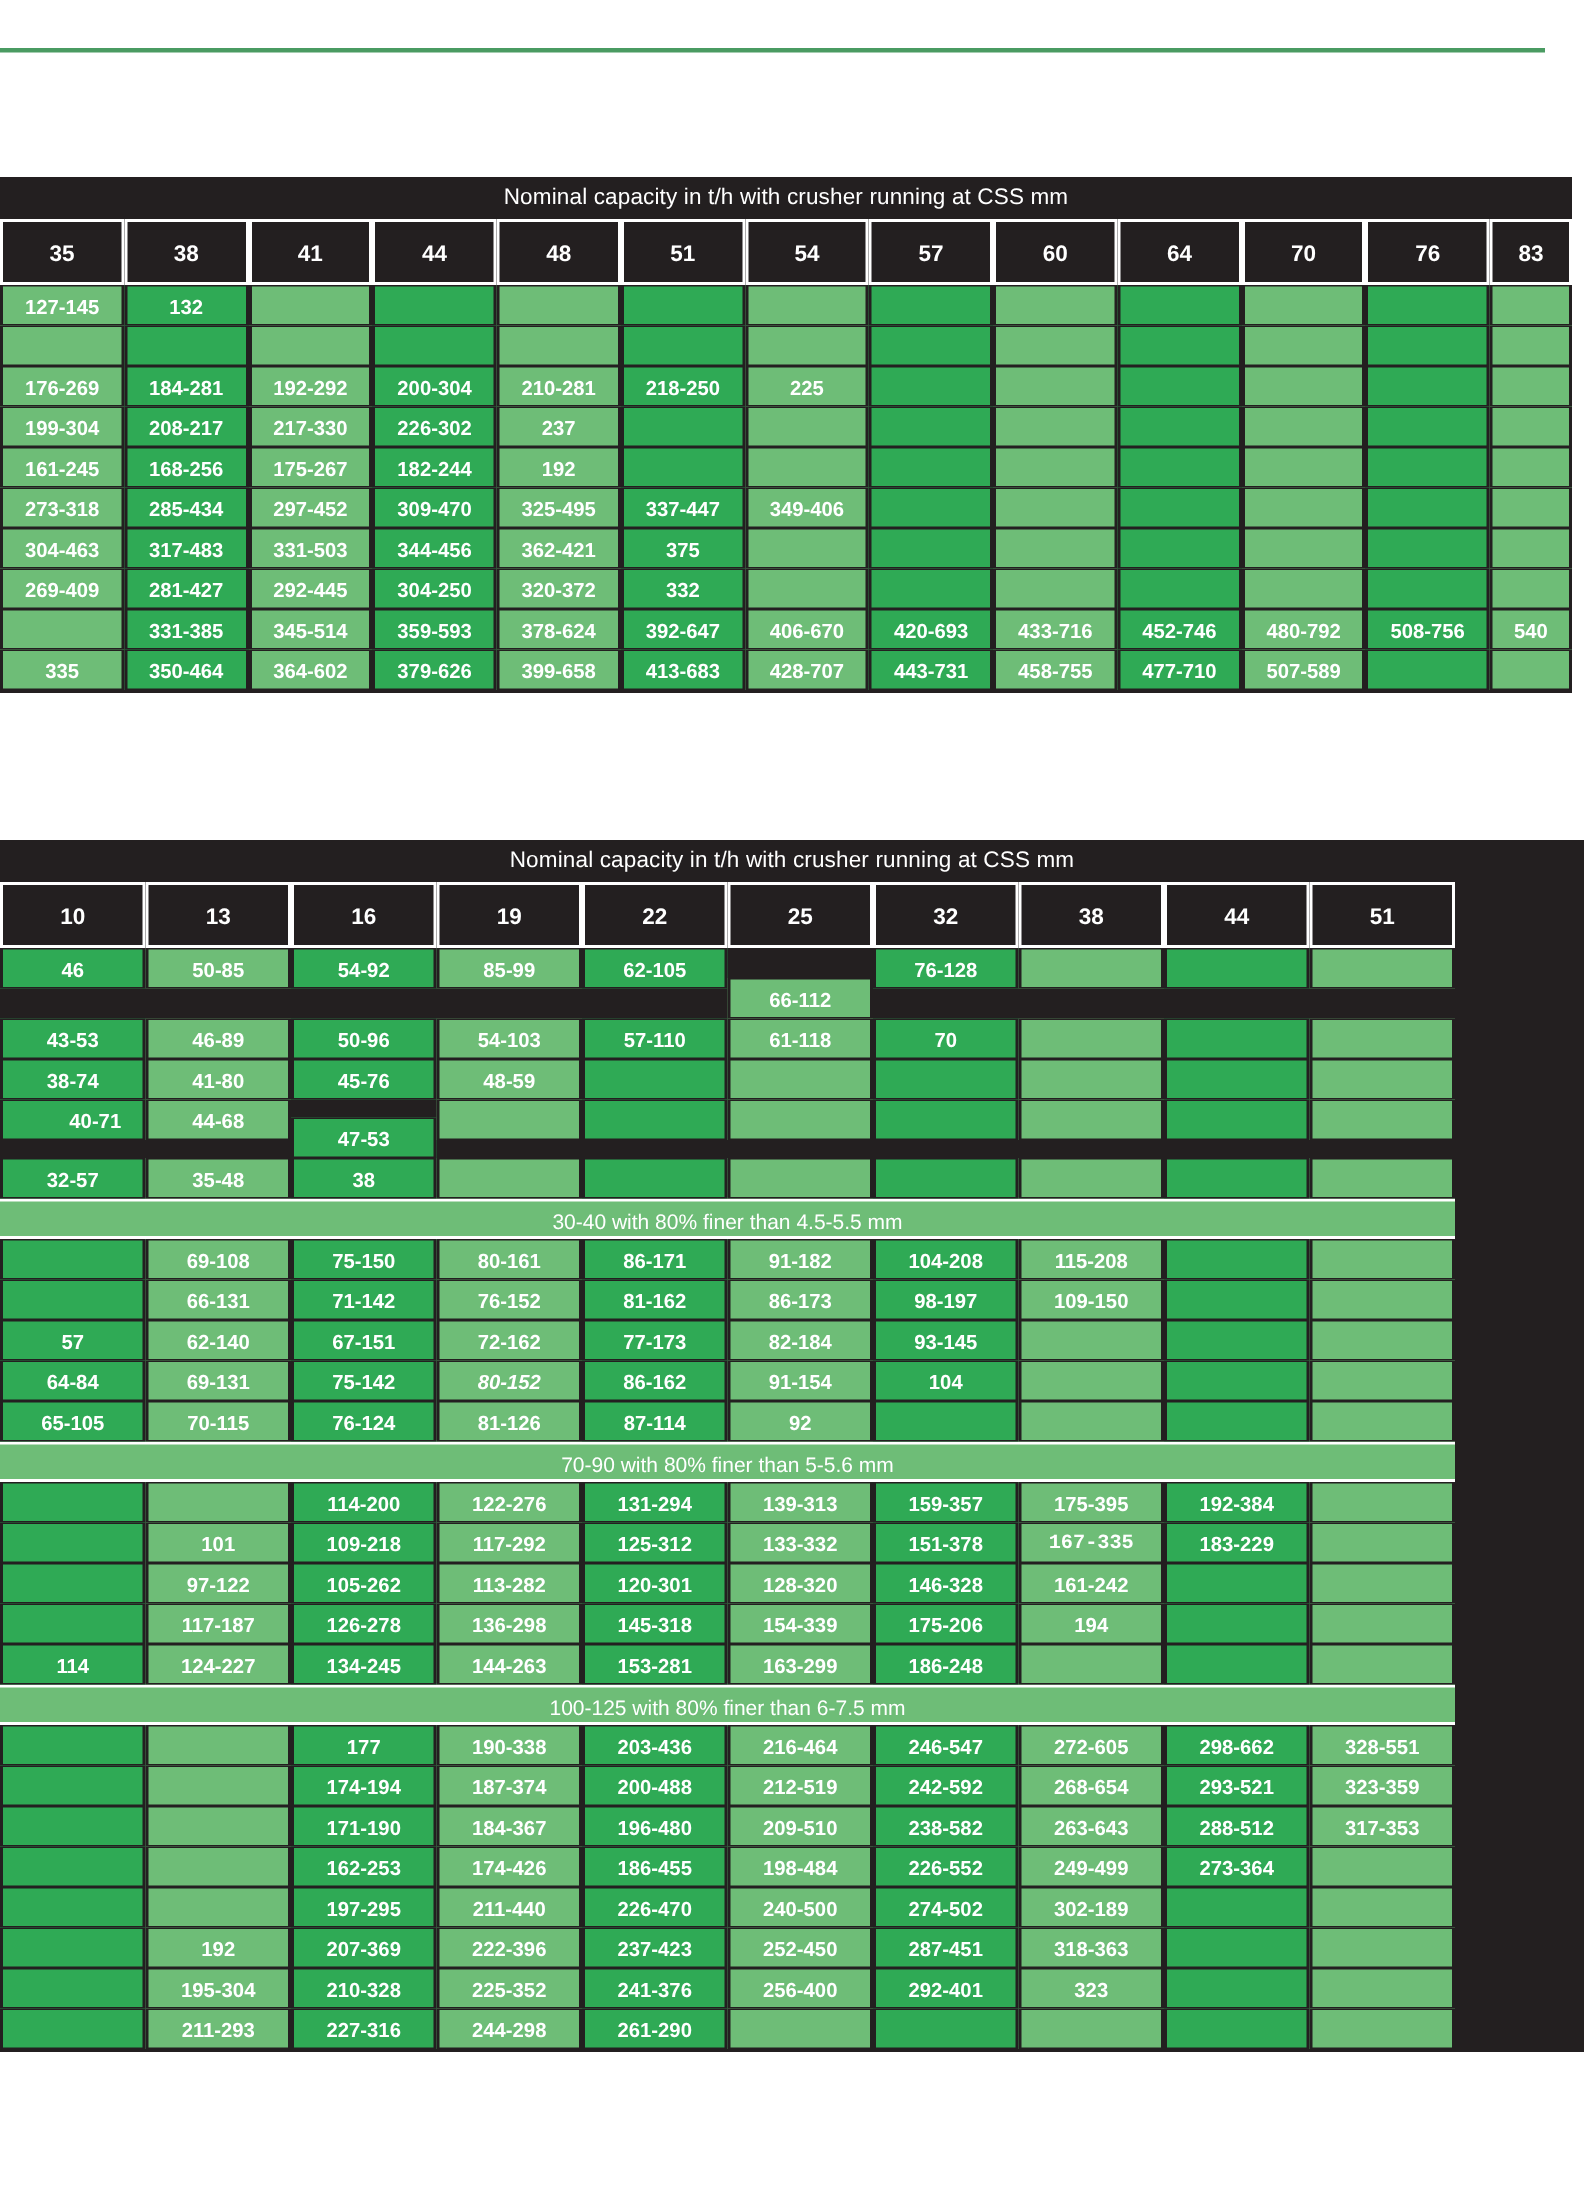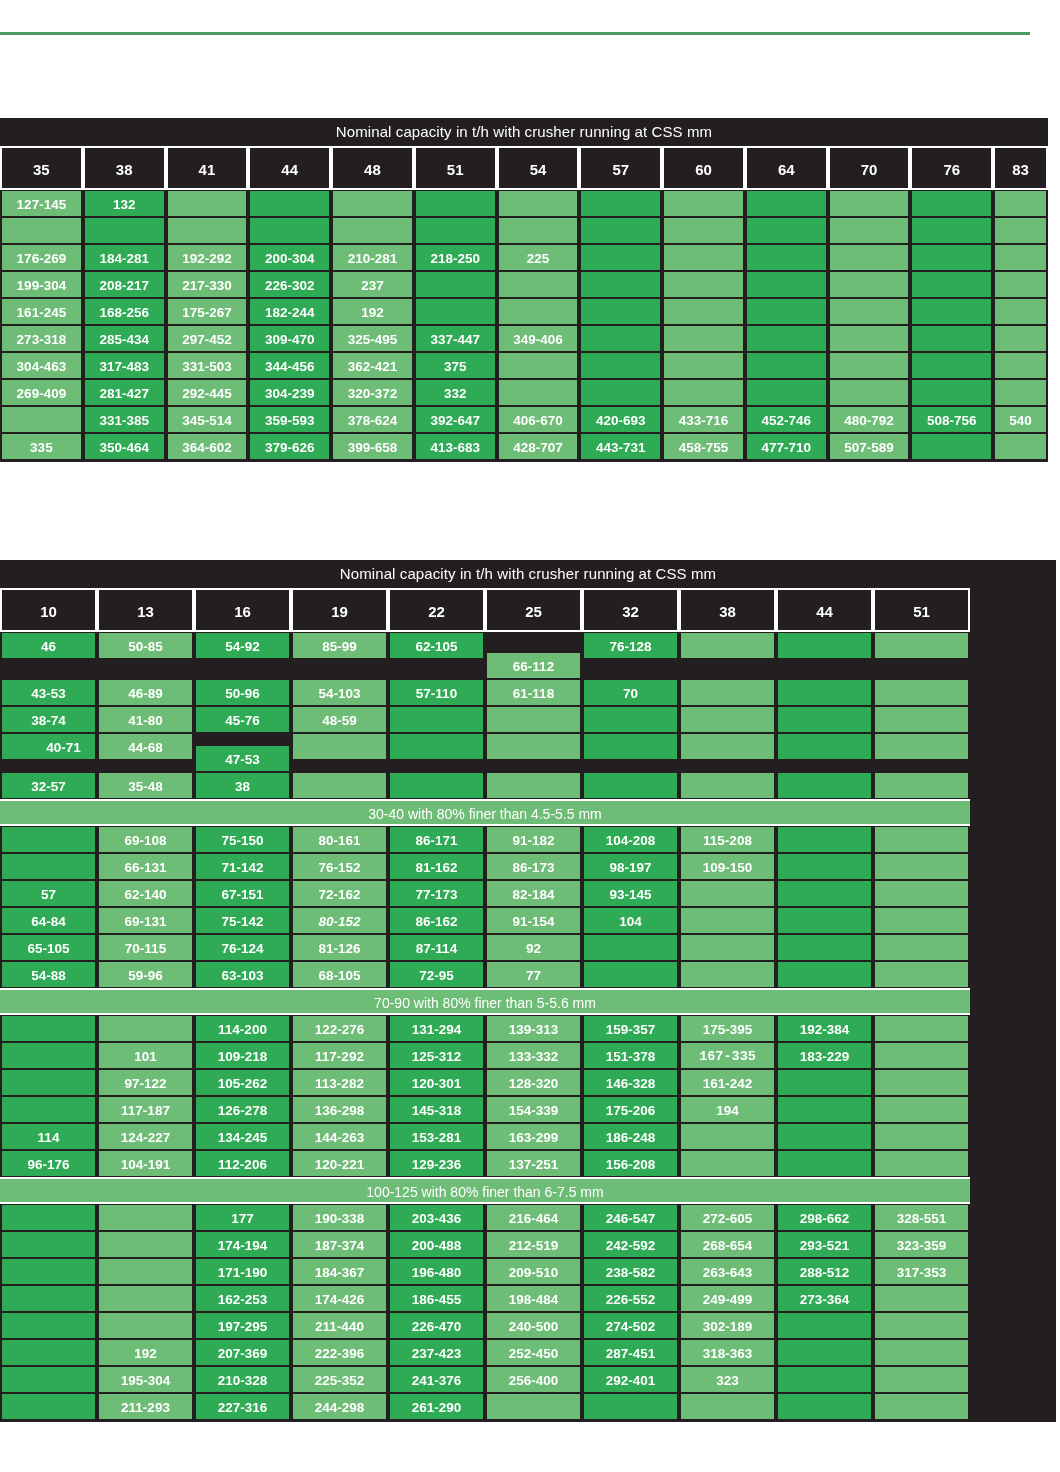--- a/index.html
+++ b/index.html
@@ -186,21 +186,21 @@
           <div class="cell c-light" style="width: 83px;"></div>
           <div class="cell c-dark" style="width: 83px;"></div>
           <div class="cell c-light" style="width: 83px;"></div>
           <div class="cell c-dark" style="width: 83px;"></div>
           <div class="cell c-light" style="width: 55px;"></div>
         </div>
         <div class="row">
           <div class="cell c-light" style="width: 83px;">269-409</div>
           <div class="cell c-dark" style="width: 83px;">281-427</div>
           <div class="cell c-light" style="width: 83px;">292-445</div>
-          <div class="cell c-dark" style="width: 83px;">304-239</div>
+          <div class="cell c-dark" style="width: 83px;">304-250</div>
           <div class="cell c-light" style="width: 83px;">320-372</div>
           <div class="cell c-dark" style="width: 83px;">332</div>
           <div class="cell c-light" style="width: 83px;"></div>
           <div class="cell c-dark" style="width: 83px;"></div>
           <div class="cell c-light" style="width: 83px;"></div>
           <div class="cell c-dark" style="width: 83px;"></div>
           <div class="cell c-light" style="width: 83px;"></div>
           <div class="cell c-dark" style="width: 83px;"></div>
           <div class="cell c-light" style="width: 55px;"></div>
         </div>
@@ -366,32 +366,20 @@
           <div class="cell c-light" style="width: 97px;">70-115</div>
           <div class="cell c-dark" style="width: 97px;">76-124</div>
           <div class="cell c-light" style="width: 97px;">81-126</div>
           <div class="cell c-dark" style="width: 97px;">87-114</div>
           <div class="cell c-light" style="width: 97px;">92</div>
           <div class="cell c-dark" style="width: 97px;"></div>
           <div class="cell c-light" style="width: 97px;"></div>
           <div class="cell c-dark" style="width: 97px;"></div>
           <div class="cell c-light" style="width: 97px;"></div>
         </div>
-        <div class="row">
-          <div class="cell c-dark" style="width: 97px;">54-88</div>
-          <div class="cell c-light" style="width: 97px;">59-96</div>
-          <div class="cell c-dark" style="width: 97px;">63-103</div>
-          <div class="cell c-light" style="width: 97px;">68-105</div>
-          <div class="cell c-dark" style="width: 97px;">72-95</div>
-          <div class="cell c-light" style="width: 97px;">77</div>
-          <div class="cell c-dark" style="width: 97px;"></div>
-          <div class="cell c-light" style="width: 97px;"></div>
-          <div class="cell c-dark" style="width: 97px;"></div>
-          <div class="cell c-light" style="width: 97px;"></div>
-        </div>
         <div class="sep-row" style="width: 970px;">70-90 with 80% finer than 5-5.6 mm</div>
         <div class="row">
           <div class="cell c-dark" style="width: 97px;"></div>
           <div class="cell c-light" style="width: 97px;"></div>
           <div class="cell c-dark" style="width: 97px;">114-200</div>
           <div class="cell c-light" style="width: 97px;">122-276</div>
           <div class="cell c-dark" style="width: 97px;">131-294</div>
           <div class="cell c-light" style="width: 97px;">139-313</div>
           <div class="cell c-dark" style="width: 97px;">159-357</div>
           <div class="cell c-light" style="width: 97px;">175-395</div>
@@ -439,32 +427,20 @@
           <div class="cell c-light" style="width: 97px;">124-227</div>
           <div class="cell c-dark" style="width: 97px;">134-245</div>
           <div class="cell c-light" style="width: 97px;">144-263</div>
           <div class="cell c-dark" style="width: 97px;">153-281</div>
           <div class="cell c-light" style="width: 97px;">163-299</div>
           <div class="cell c-dark" style="width: 97px;">186-248</div>
           <div class="cell c-light" style="width: 97px;"></div>
           <div class="cell c-dark" style="width: 97px;"></div>
           <div class="cell c-light" style="width: 97px;"></div>
         </div>
-        <div class="row">
-          <div class="cell c-dark" style="width: 97px;">96-176</div>
-          <div class="cell c-light" style="width: 97px;">104-191</div>
-          <div class="cell c-dark" style="width: 97px;">112-206</div>
-          <div class="cell c-light" style="width: 97px;">120-221</div>
-          <div class="cell c-dark" style="width: 97px;">129-236</div>
-          <div class="cell c-light" style="width: 97px;">137-251</div>
-          <div class="cell c-dark" style="width: 97px;">156-208</div>
-          <div class="cell c-light" style="width: 97px;"></div>
-          <div class="cell c-dark" style="width: 97px;"></div>
-          <div class="cell c-light" style="width: 97px;"></div>
-        </div>
         <div class="sep-row" style="width: 970px;">100-125 with 80% finer than 6-7.5 mm</div>
         <div class="row">
           <div class="cell c-dark" style="width: 97px;"></div>
           <div class="cell c-light" style="width: 97px;"></div>
           <div class="cell c-dark" style="width: 97px;">177</div>
           <div class="cell c-light" style="width: 97px;">190-338</div>
           <div class="cell c-dark" style="width: 97px;">203-436</div>
           <div class="cell c-light" style="width: 97px;">216-464</div>
           <div class="cell c-dark" style="width: 97px;">246-547</div>
           <div class="cell c-light" style="width: 97px;">272-605</div>

